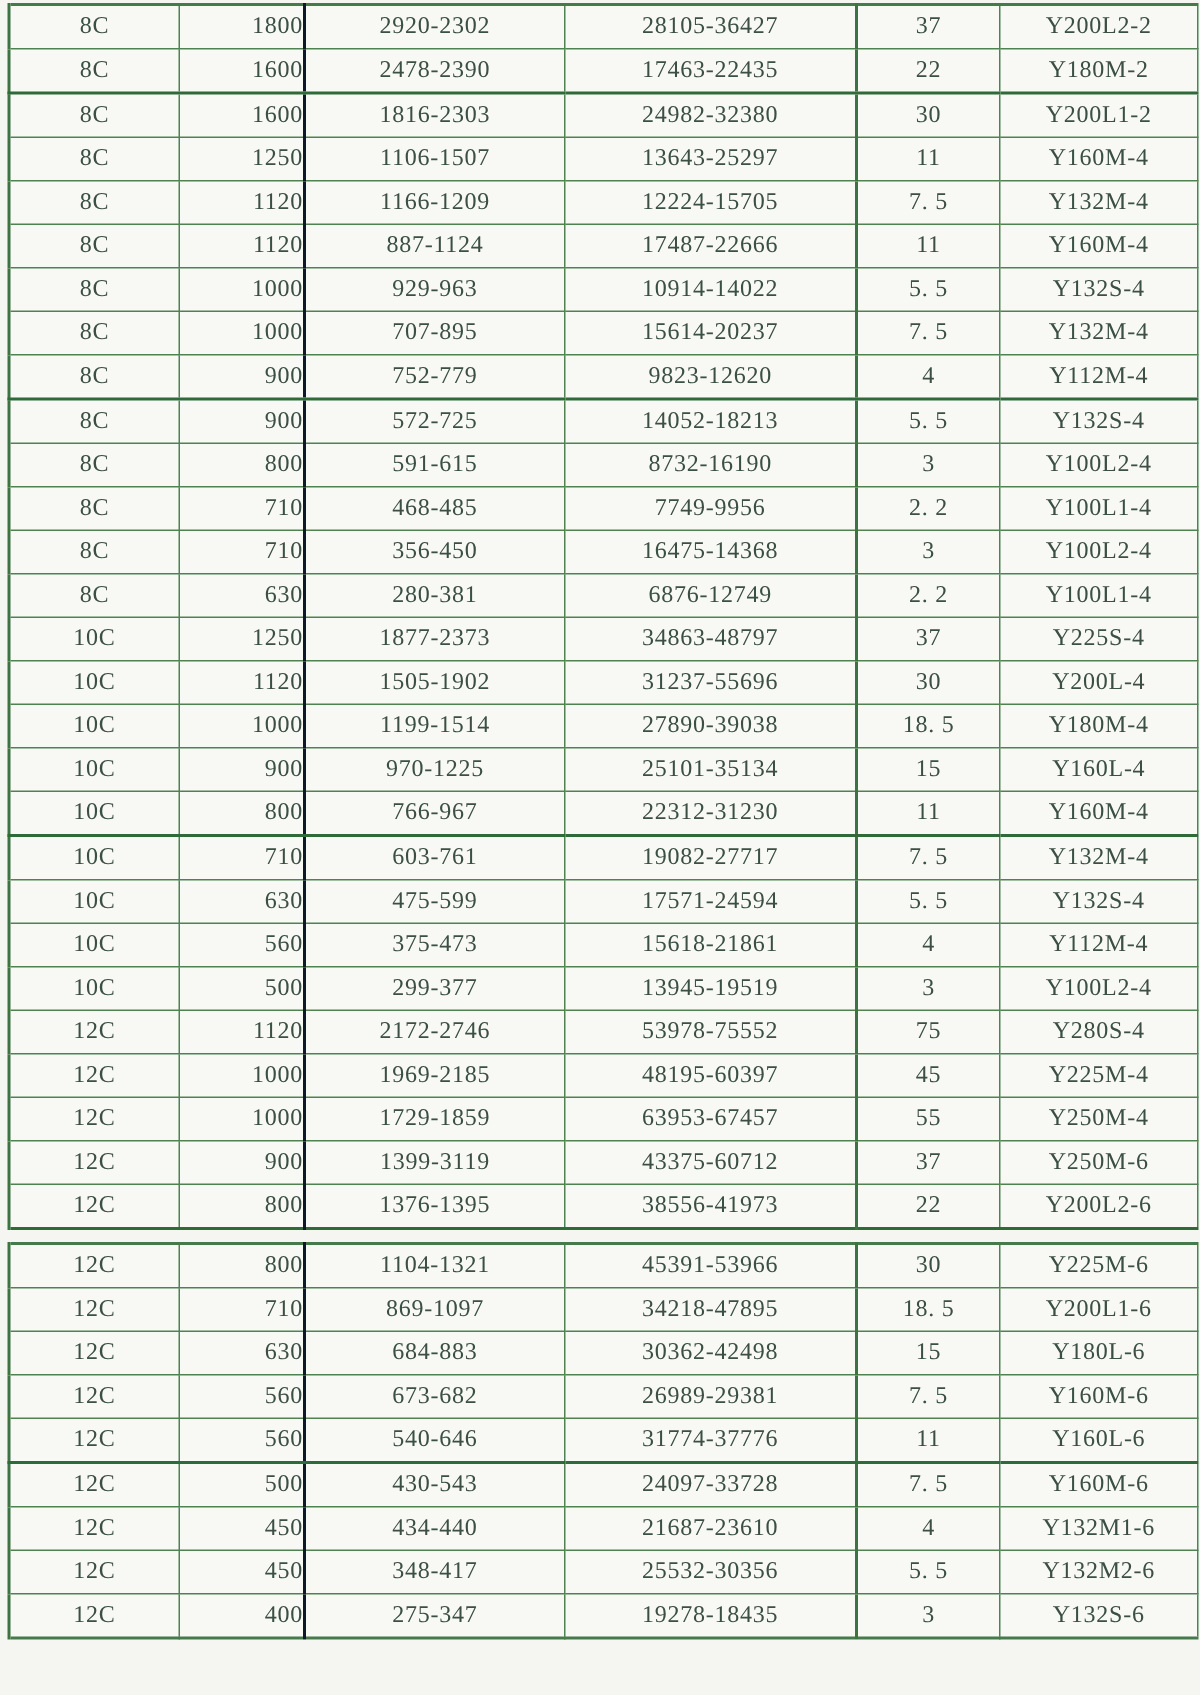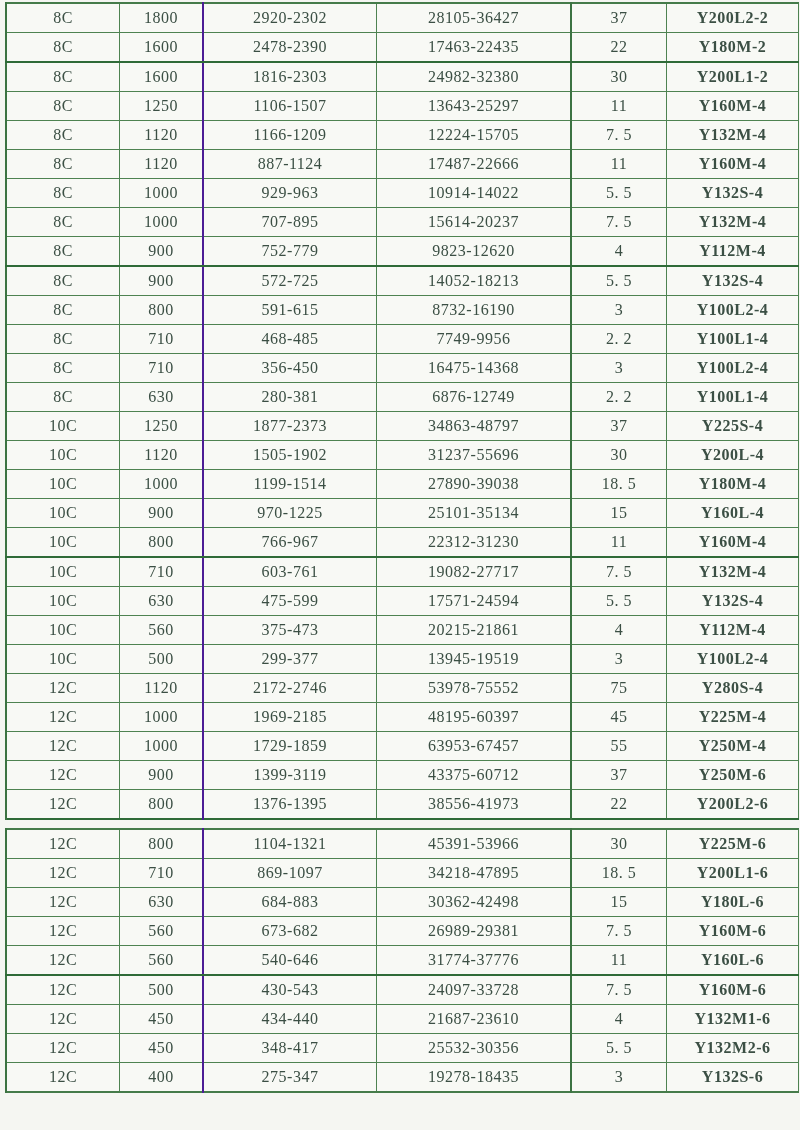--- a/index.html
+++ b/index.html
@@ -35,28 +35,28 @@
     text-align: center;
     vertical-align: middle;
     font-size: 16px;
     letter-spacing: 0.5px;
     color: #3b4f44;
     white-space: nowrap;
     overflow: hidden;
   }
   
   .c0 { width: 112px; }
-  .c1 { width: 82px; }
+  .c1 { width: 82px; text-align: right; }
   .c2 { width: 172px; }
   .c3 { width: 193px; text-align: center; }
   .c4 { width: 94px; }
-  .c5 { width: 131px; font-weight: bold; }
+  .c5 { width: 131px; }
   
   .c0 { border-left: 2px solid #3c7342; }
-  .c2 { border-left: 2px solid #4c1d95; }
+  .c2 { border-left: 2px solid #0f172a; }
   .c4 { border-left: 2px solid #3c7342; }
   
   #table1 tr:nth-child(2) td,
   #table1 tr:nth-child(9) td,
   #table1 tr:nth-child(19) td,
   #table2 tr:nth-child(5) td {
     border-bottom: 2px solid #2f6b38;
   }
 </style>
 </head>
@@ -230,21 +230,21 @@
           <td class="c1">630</td>
           <td class="c2">475-599</td>
           <td class="c3">17571-24594</td>
           <td class="c4">5. 5</td>
           <td class="c5">Y132S-4</td>
         </tr>
         <tr>
           <td class="c0">10C</td>
           <td class="c1">560</td>
           <td class="c2">375-473</td>
-          <td class="c3">20215-21861</td>
+          <td class="c3">15618-21861</td>
           <td class="c4">4</td>
           <td class="c5">Y112M-4</td>
         </tr>
         <tr>
           <td class="c0">10C</td>
           <td class="c1">500</td>
           <td class="c2">299-377</td>
           <td class="c3">13945-19519</td>
           <td class="c4">3</td>
           <td class="c5">Y100L2-4</td>

